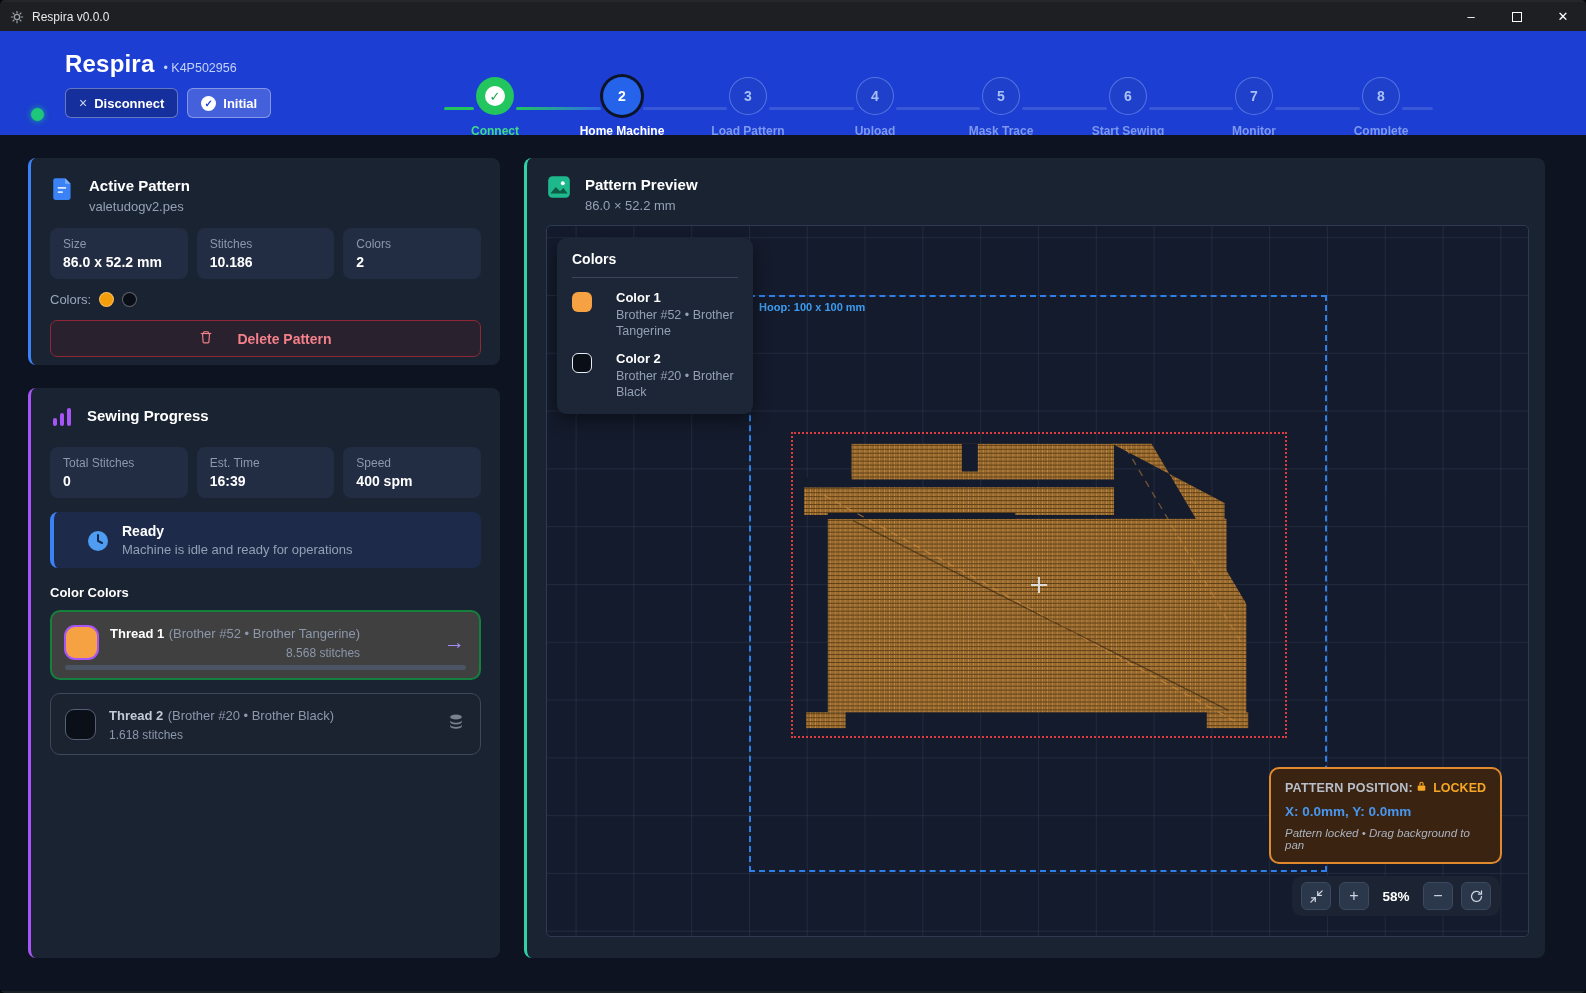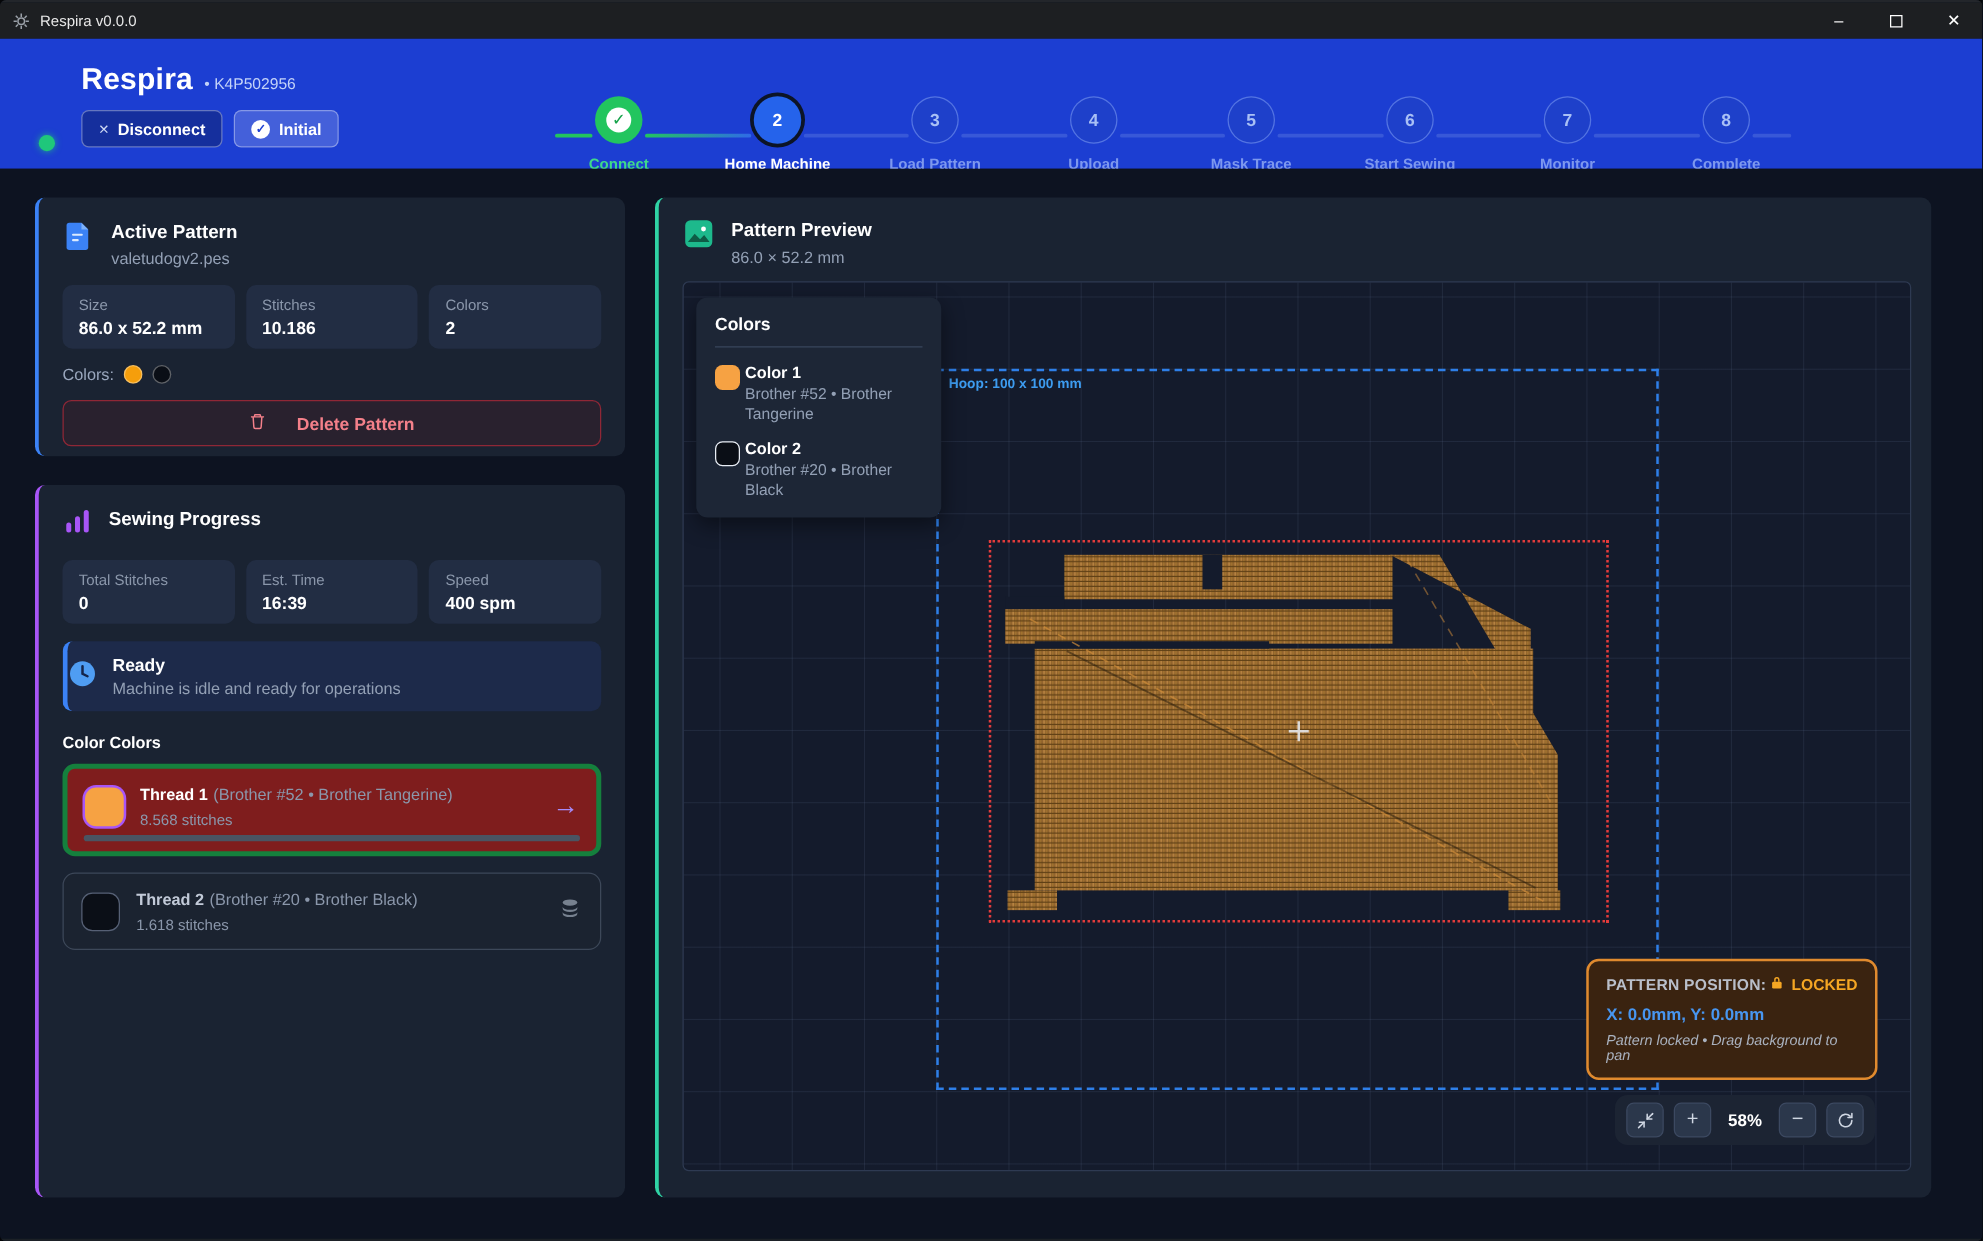--- a/index.html
+++ b/index.html
@@ -73,28 +73,28 @@
 
   .colors-row { display:flex; align-items:center; gap:8px; margin-top:13px; }
   .colors-row-label { color:#9aa7bd; font-size:13px; }
   .color-dot { width:15px; height:15px; border-radius:50%; border:1px solid rgba(255,255,255,.35); }
 
   .delete-btn { margin-top:13px; width:100%; height:37px; border-radius:7px;
     border:1px solid #8f2736; background:rgba(127,29,29,.15); color:#f4808a;
     font-size:14px; font-weight:bold; display:flex; align-items:center; justify-content:center; gap:24px; cursor:pointer; }
 
   .status-banner { margin-top:14px; background:#1d2a4a; border-left:4px solid #3b82f6;
-    border-radius:8px; padding:11px 0; display:flex; gap:12px; align-items:center; }
+    border-radius:8px; padding:11px 32px; display:flex; gap:12px; align-items:flex-end; }
   .status-title { color:#ffffff; font-size:14px; font-weight:bold; }
   .status-sub { color:#93a0b5; font-size:13px; margin-top:3px; }
 
   .blocks-label { color:#ffffff; font-size:13px; font-weight:bold; margin:17px 0 10px; }
   .thread-row { position:relative; border-radius:10px; padding:12px 14px 18px;
     display:flex; align-items:center; gap:13px; cursor:pointer; }
-  .thread-row.active { border:4px solid #15803d; background:#7f1d1d; margin-bottom:13px; }
+  .thread-row.active { border:2px solid #15803d; background:#404040; margin-bottom:13px;text-align:right; }
   .thread-row.idle { border:1px solid #3d4859; background:#1b2330; padding-bottom:12px; }
   .swatch { width:31px; height:31px; border-radius:9px; flex:0 0 auto; }
   .thread-row.active .swatch { box-shadow:0 0 0 2px #a855f7; }
   .thread-row.idle .swatch { border:1px solid #566075; }
   .thread-name { color:#ffffff; font-size:13px; font-weight:bold; }
   .thread-detail { color:#8b97ab; font-size:13px; font-weight:normal; }
   .thread-row.idle .thread-name { color:#c2cad8; }
   .thread-stitches { color:#8b97ab; font-size:12px; margin-top:4px; }
   .thread-end { margin-left:auto; }
   .arrow-glyph { color:#a78bfa; font-size:21px; }
@@ -115,21 +115,21 @@
     border:2px dotted #e23b3b; }
   .pattern-svg { position:absolute; left:0; top:0; }
   .crosshair { position:absolute; left:484px; top:351px; width:16px; height:16px; opacity:.85; }
   .crosshair:before { content:""; position:absolute; left:0; top:7px; width:16px; height:2px; background:#e8edf5; }
   .crosshair:after { content:""; position:absolute; left:7px; top:0; width:2px; height:16px; background:#e8edf5; }
 
   .legend { position:absolute; left:10px; top:12px; width:196px; background:#1d2636;
     border-radius:9px; padding:13px 15px; box-shadow:0 6px 18px rgba(0,0,0,.45); }
   .legend-title { color:#ffffff; font-size:14px; font-weight:bold; padding-bottom:10px;
     border-bottom:1px solid #39465c; }
-  .legend-entry { display:flex; gap:4px; margin-top:12px; }
+  .legend-entry { display:flex; gap:24px; margin-top:12px; }
   .legend-swatch { width:20px; height:20px; border-radius:6px; flex:0 0 auto; margin-top:2px; }
   .legend-swatch.dark { border:1.5px solid #e8edf5; }
   .legend-name { color:#ffffff; font-size:13px; font-weight:bold; }
   .legend-detail { color:#93a0b5; font-size:12.5px; margin-top:3px; line-height:1.25; }
 
   .pos-overlay { position:absolute; right:26px; bottom:72px; width:233px; background:#3a2310;
     border:2px solid #e08a2e; border-radius:10px; padding:11px 14px; }
   .pos-top { display:flex; align-items:center; justify-content:space-between; }
   .pos-label { color:#b9bfca; font-size:12.5px; font-weight:bold; letter-spacing:.2px; }
   .pos-lock { display:flex; align-items:center; gap:5px; color:#f5a623; font-size:12.5px; font-weight:bold; }

